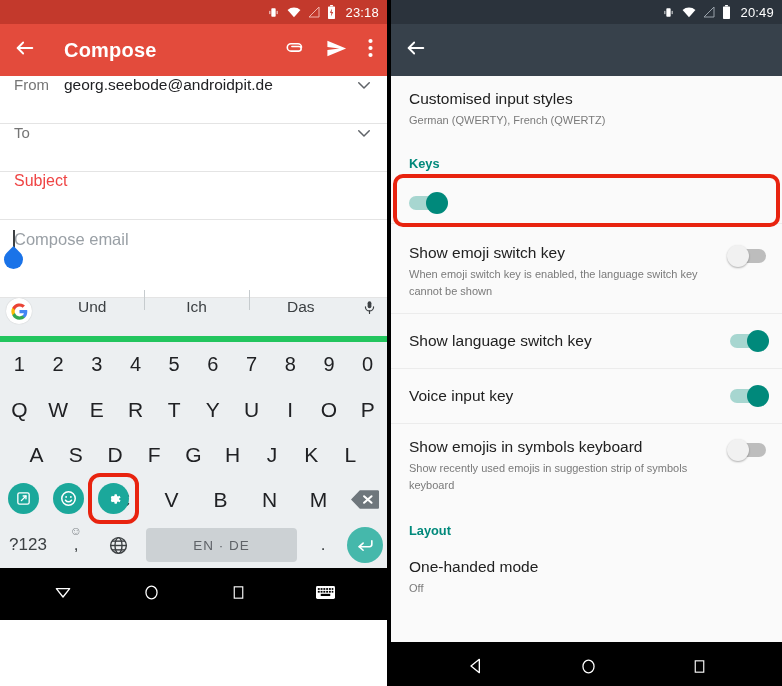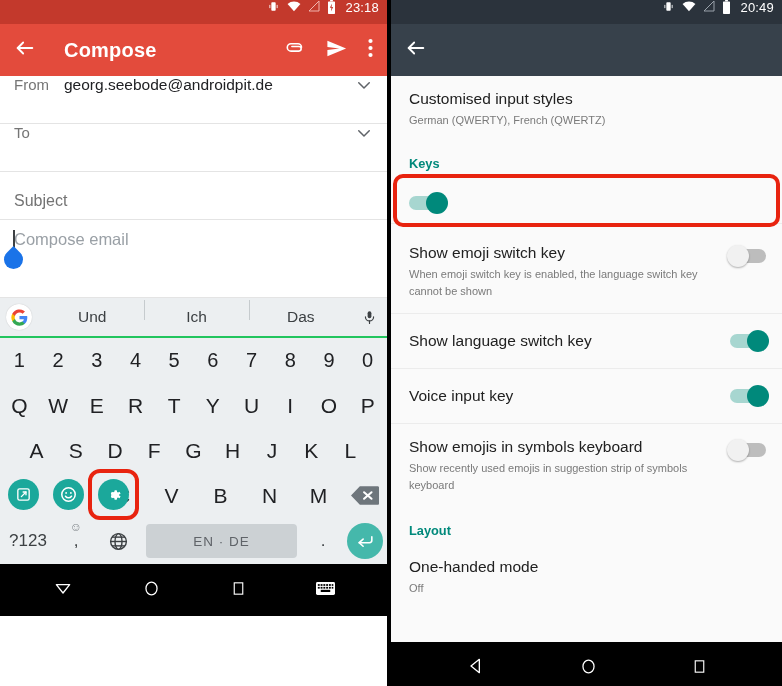--- a/index.html
+++ b/index.html
@@ -3,49 +3,49 @@
 <meta charset="utf-8">
 <style>
   html,body{margin:0;padding:0;background:#000;}
   body{width:782px;height:686px;font-family:"Liberation Sans",sans-serif;overflow:hidden;}
   .screens{display:flex;width:782px;height:686px;}
   .phone{position:relative;overflow:hidden;}
   .left{width:391px;height:686px;background:#fff;border-right:4px solid #000;box-sizing:border-box;}
   .right{width:391px;height:686px;background:#fafafa;}
 
   
-  .statusbar{height:24px;display:flex;justify-content:flex-end;padding-right:8px;gap:7px;box-sizing:border-box;}
+  .statusbar{height:24px;display:flex;align-items:center;justify-content:flex-end;padding-right:8px;gap:7px;box-sizing:border-box;}
   .sb-red{background:#c3392c;}
   .sb-dark{background:#2b333c;}
   .sb-time{color:#fff;font-size:13px;letter-spacing:.2px;margin-left:2px;}
   .sb-ico{display:block;}
 
   
   .appbar{height:52px;display:flex;align-items:center;padding:0 14px;box-sizing:border-box;}
   .ab-red{background:#e34b3c;}
   .ab-dark{background:#37414b;}
   .ab-title{color:#fff;font-size:20px;font-weight:bold;margin-left:28px;letter-spacing:.2px;}
   .ab-title.small{font-size:19px;margin-left:26px;}
   .ab-spacer{flex:1;}
   .ab-icons{display:flex;align-items:center;gap:20px;}
 
   
   .field{height:48px;display:flex;align-items:flex-start;padding:0 14px;border-bottom:1px solid #e4e4e4;box-sizing:border-box;}
   .f-label{color:#757575;font-size:15px;width:50px;flex:none;}
   .f-value{color:#202124;font-size:15.5px;flex:1;}
-  .f-placeholder{color:#737373;font-size:16px;flex:1;margin-top:20px;}
+  .f-placeholder{color:#ef4444;font-size:16px;flex:1;}
   .chev{flex:none;}
   .bodyfield{height:78px;padding:10px 14px 0 14px;position:relative;border-bottom:1px solid #e4e4e4;box-sizing:border-box;}
   .body-ph{color:#9aa0a6;font-size:16.5px;}
   .caret{position:absolute;left:13px;top:10px;width:1.5px;height:22px;background:#3c4043;}
   .handle{position:absolute;left:4px;top:30px;width:19px;height:19px;background:#1a73e8;border-radius:0 50% 50% 50%;transform:rotate(45deg);}
 
   
   .kb{background:#eceff1;}
-  .suggest{height:38px;display:flex;align-items:center;background:#eceff1;border-bottom:2px solid #22c55e;}
+  .suggest{height:38px;display:flex;align-items:flex-start;background:#eceff1;border-bottom:6px solid #22c55e;}
   .g-logo{width:26px;height:26px;border-radius:50%;background:#fff;margin:0 8px 0 6px;display:flex;align-items:center;justify-content:center;flex:none;box-shadow:0 0 1px rgba(0,0,0,.25);}
   .sug{flex:1;text-align:center;color:#3c4043;font-size:15.5px;position:relative;}
   .sug + .sug::before{content:"";position:absolute;left:0;top:-8px;height:20px;width:1px;background:#c6cbce;}
   .mic{width:34px;flex:none;display:flex;align-items:center;justify-content:center;}
   .krow{display:flex;align-items:center;height:45px;}
   .key{flex:1;text-align:center;color:#202124;font-size:21px;font-weight:normal;}
   .key.num{font-size:20px;}
   .row3{padding:0 17px;}
   .row4{position:relative;padding:0 0;}
   .row4 .key{font-size:21px;}

